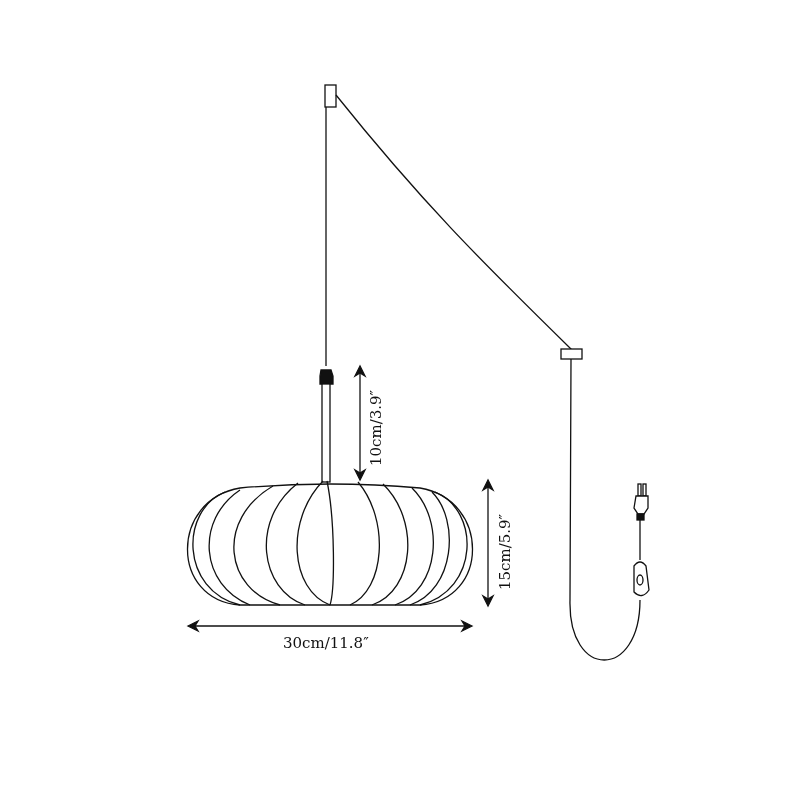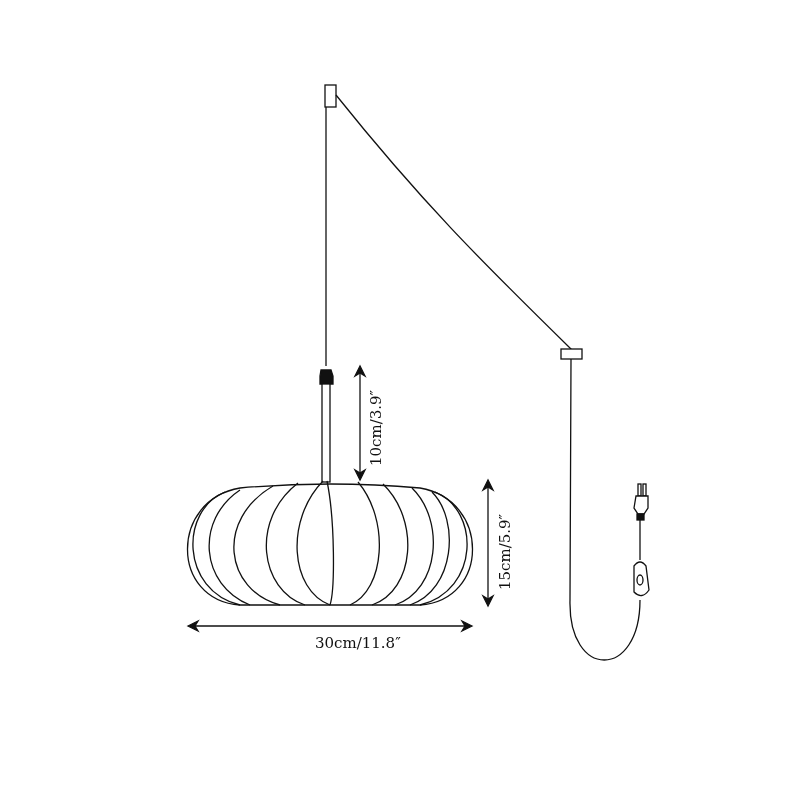--- a/index.html
+++ b/index.html
@@ -67,16 +67,16 @@
       <path d="M488 480 L483 490 L488 487 L493 490 Z" fill="#111"></path>
       <path d="M488 606 L483 596 L488 599 L493 596 Z" fill="#111"></path>
     </g>
     <g>
       <line x1="360" y1="368" x2="360" y2="478"></line>
       <path d="M360 366 L355 376 L360 373 L365 376 Z" fill="#111"></path>
       <path d="M360 480 L355 470 L360 473 L365 470 Z" fill="#111"></path>
     </g>
   </svg>
 
-  <div class="lbl" style="left:283px;top:634px;margin-left:32px;">30cm/11.8″</div>
+  <div class="lbl" style="left:283px;top:634px;">30cm/11.8″</div>
   <div class="lbl vert" style="left:496px;top:590px;">15cm/5.9″</div>
   <div class="lbl vert" style="left:367px;top:466px;">10cm/3.9″</div>
 </div>
 
 </body></html>

